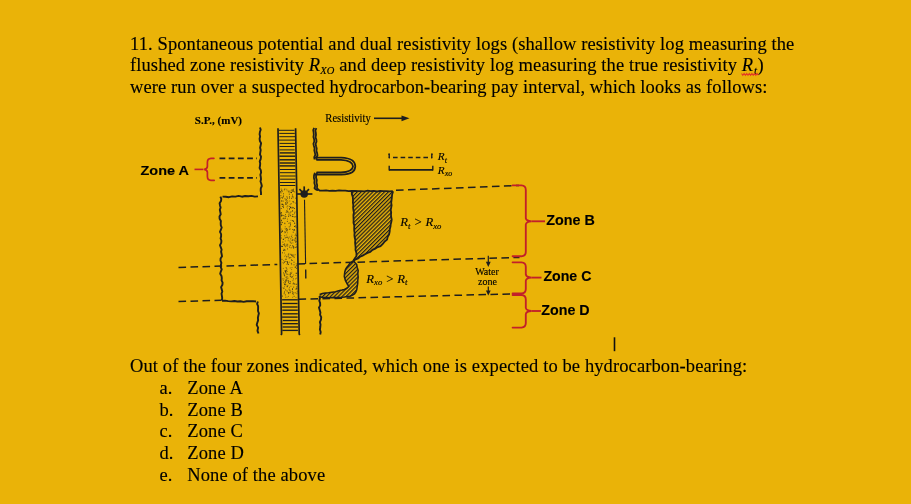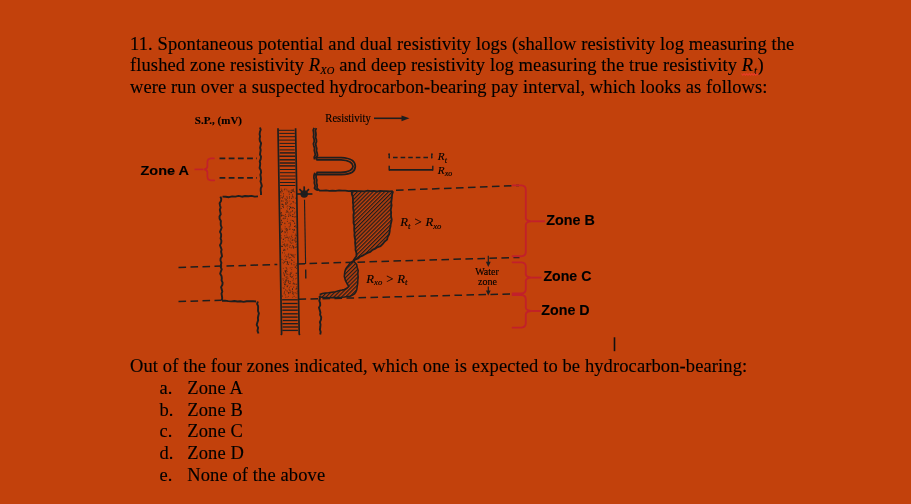--- a/index.html
+++ b/index.html
@@ -1,16 +1,16 @@
 <!DOCTYPE html>
 <html><head>
 <meta charset="utf-8">
 <style>
 html,body{margin:0;padding:0;background:#ffffff;}
-#page{position:relative;width:911px;height:504px;background:#c2410c;overflow:hidden;}
+#page{position:relative;width:911px;height:504px;background:#eab308;overflow:hidden;}
 svg text{font-family:"Liberation Serif",serif;fill:#000;stroke:#000;stroke-width:0.14;}
 #page svg{filter:blur(0.3px);}
 </style>
 </head>
 <body>
 <div id="page">
 <svg width="911" height="504" viewBox="0 0 911 504">
 <text x="130" y="49.6" font-size="18.5" letter-spacing="0.105" xml:space="preserve">11. Spontaneous potential and dual resistivity logs (shallow resistivity log measuring the</text>
 <text x="130" y="71.4" font-size="18.5" letter-spacing="0.105" xml:space="preserve"><tspan>flushed zone resistivity </tspan><tspan font-style="italic">R</tspan><tspan font-style="italic" font-size="10.5" dy="2.6">XO</tspan><tspan dy="-2.6"> and deep resistivity log measuring the true resistivity </tspan><tspan font-style="italic" id="rt2">R</tspan><tspan font-style="italic" font-size="11" dx="0.8" dy="2.6">t</tspan><tspan dx="0.3" dy="-2.6">)</tspan></text>
 <text x="130" y="93.2" font-size="18.5" letter-spacing="0.105" xml:space="preserve">were run over a suspected hydrocarbon-bearing pay interval, which looks as follows:</text>

